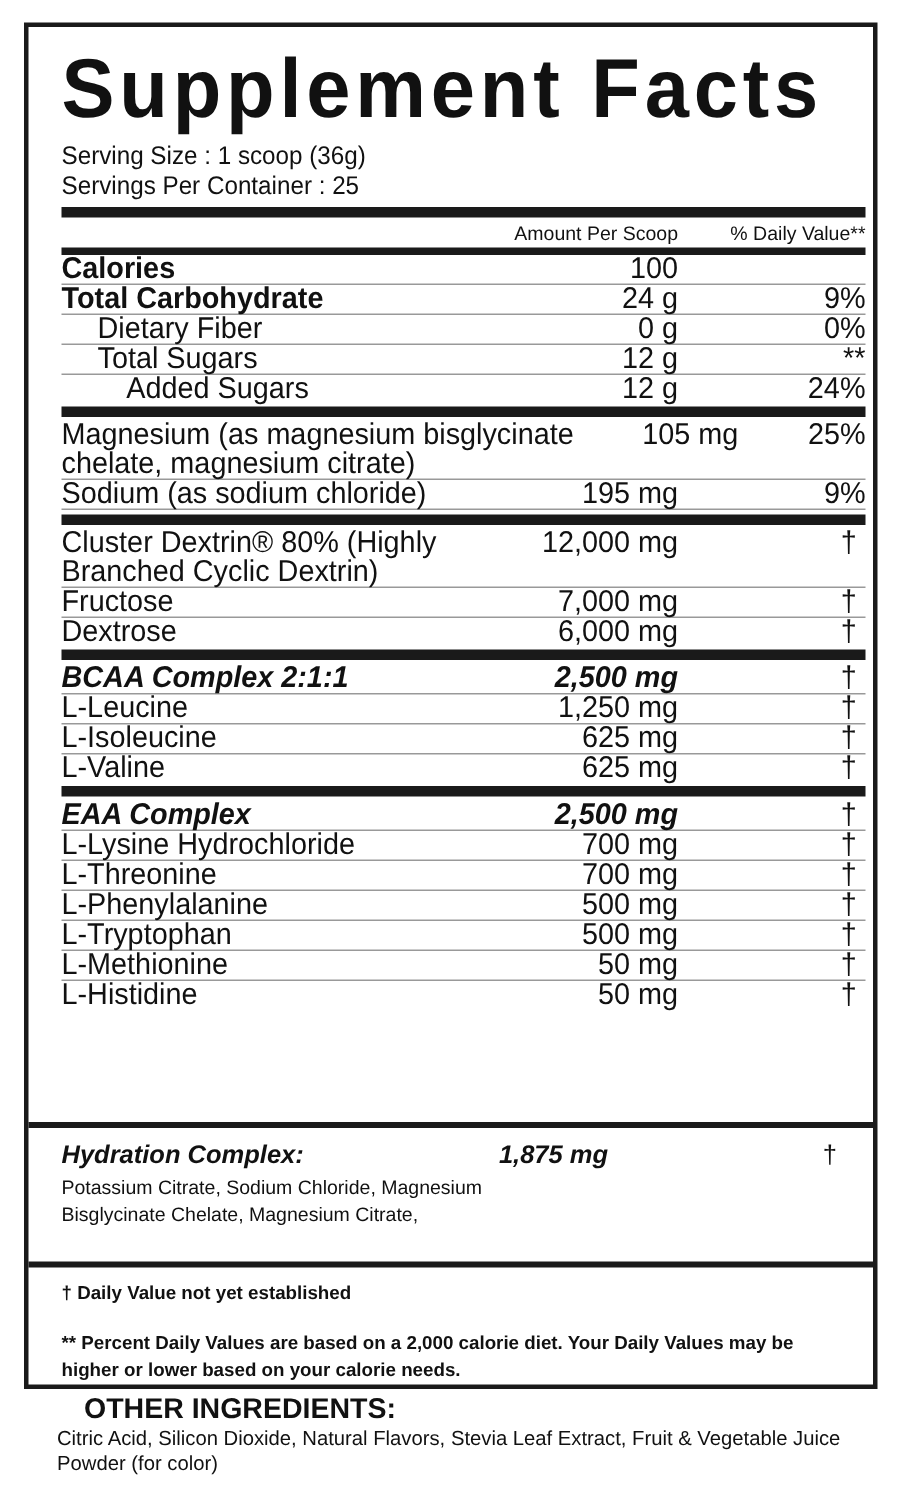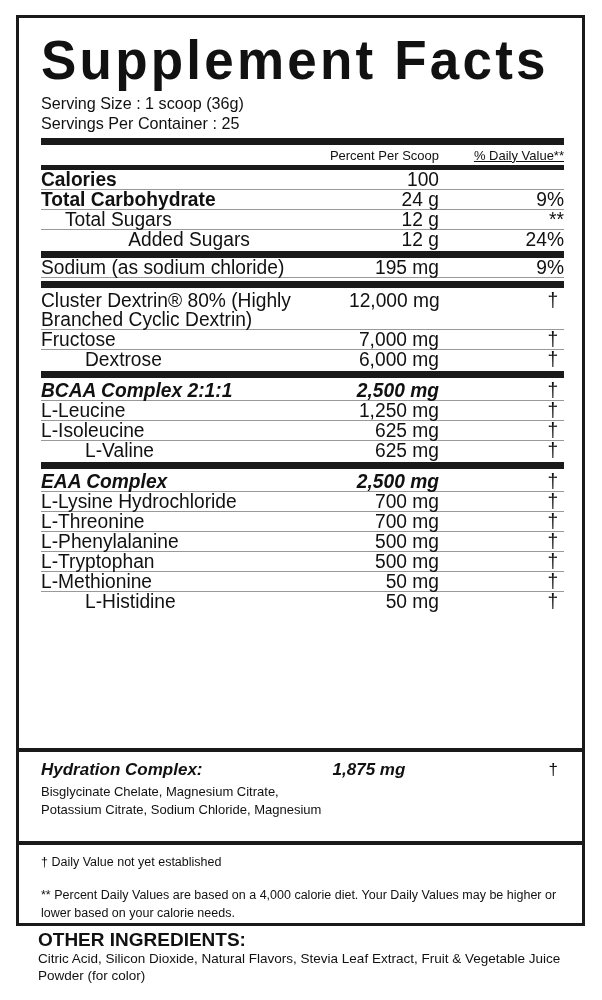--- a/index.html
+++ b/index.html
@@ -1,96 +1,109 @@
 <!DOCTYPE html>
 <html><head>
   <meta charset="utf-8">
   <style>
     html, body { margin: 0; padding: 0; background: #ffffff; }
     body { width: 602px; height: 1000px; position: relative; font-family: "Liberation Sans", sans-serif; color: #111; overflow: hidden; }
     .label-box {
       position: absolute; left: 16px; top: 15px; width: 563px; height: 905px;
       border: 3px solid #1a1a1a; box-sizing: content-box;
     }
-    .inner { position: absolute; left: 22px; right: 18px; top: 0; }
+    .inner { position: absolute; left: 22px; right: 5px; top: 0; }
     .title {
       font-weight: bold; font-size: 53px; letter-spacing: 3.2px; line-height: 1;
       margin-top: 14px; margin-left: 0px; white-space: nowrap; transform: scaleY(1.05); transform-origin: top left;
     }
     .serving { font-size: 17px; line-height: 20px; margin-top: 9px; transform: scaleX(0.95); transform-origin: left; white-space: nowrap; }
     .bar-thick { height: 7px; background: #1a1a1a; }
     .bar-med { height: 5px; background: #1a1a1a; }
     .hdr { display: flex; font-size: 13px; height: 20px; align-items: center; }
     .hdr .c1 { flex: 1; }
     .hdr .c2 { width: 140px; text-align: right; }
-    .hdr .c3 { width: 125px; text-align: right; text-decoration: underline; }
+    .hdr .c3 { width: 125px; text-align: right; }
     .row { display: flex; align-items: flex-start; font-size: 20px; line-height: 19px; border-bottom: 1px solid #999; padding-bottom: 0; }
-    .row.last { border-bottom: none; margin-left: 44px; }
+    .row.last { border-bottom: none; }
     .row .c1 { flex: 1; white-space: nowrap; }
     .row .c2 { width: 140px; text-align: right; white-space: nowrap; }
     .row .c3 { width: 125px; text-align: right; white-space: nowrap; }
     .row .c3.dagger { padding-right: 6px; box-sizing: border-box; }
     .bold { font-weight: bold; }
     .italic { font-style: italic; }
     .ind1 { padding-left: 25px; }
     .ind2 { padding-left: 45px; }
     .row .c1, .row .c2, .row .c3 { transform: scaleX(0.96); }
     .row .c1 { transform-origin: left; }
     .row .c2, .row .c3 { transform-origin: right; }
     .full-divider { position: absolute; left: 0; right: 0; height: 4px; background: #1a1a1a; }
     .hydration { position: absolute; left: 22px; right: 18px; }
     .hyd-head { display: flex; font-size: 17px; font-weight: bold; font-style: italic; line-height: 20px; }
     .hyd-head .c1 { flex: 1; }
     .hyd-head .c2 { width: 140px; text-align: center; }
     .hyd-head .c3 { width: 125px; text-align: right; font-weight: normal; font-style: normal; padding-right: 6px; box-sizing: border-box; }
     .hyd-body { font-size: 13px; line-height: 18px; margin-top: 3px; width: 320px; }
     .footnotes { position: absolute; left: 22px; right: 18px; font-size: 12.5px; line-height: 18px; }
-    .footnotes p { margin: 0; }
+    .footnotes p { margin: 0; font-weight: bold; }
     .other { position: absolute; left: 38px; top: 930px; width: 530px; }
-    .other-title { font-weight: bold; font-size: 19px; line-height: 20px; }
+    .other-title { font-weight: bold; font-size: 19px; line-height: 20px; margin-left: 18px; }
     .other-text { font-size: 13.5px; line-height: 17px; }
   </style>
 </head>
 <body>
 
 <div class="label-box">
   <div class="inner">
     <div class="title">Supplement Facts</div>
     <div class="serving">Serving Size : 1 scoop (36g)</div>
     <div class="serving" style="margin-top:0">Servings Per Container : 25</div>
     <div class="bar-thick" style="margin-top:4px"></div>
     <div class="hdr">
       <span class="c1"></span>
-      <span class="c2">Percent Per Scoop</span>
+      <span class="c2">Amount Per Scoop</span>
       <span class="c3">% Daily Value**</span>
     </div>
     <div class="bar-med"></div>
 
     <div class="row">
       <span class="c1 bold">Calories</span>
       <span class="c2">100</span>
       <span class="c3"></span>
     </div>
     <div class="row">
       <span class="c1 bold">Total Carbohydrate</span>
       <span class="c2">24 g</span>
       <span class="c3">9%</span>
     </div>
     <div class="row">
+      <span class="c1 ind1">Dietary Fiber</span>
+      <span class="c2">0 g</span>
+      <span class="c3">0%</span>
+    </div>
+    <div class="row">
       <span class="c1 ind1">Total Sugars</span>
       <span class="c2">12 g</span>
       <span class="c3">**</span>
     </div>
     <div class="row last">
       <span class="c1 ind2">Added Sugars</span>
       <span class="c2">12 g</span>
       <span class="c3">24%</span>
     </div>
     <div class="bar-thick" style="margin-top:2px"></div>
 
+    <div class="row" style="padding-top:3px">
+      <span class="c1">
+          <span style="display:block">Magnesium (as magnesium bisglycinate</span>
+          <span style="display:block">chelate, magnesium citrate)</span>
+        </span>
+      <span class="c2">105 mg</span>
+      <span class="c3">25%</span>
+    </div>
     <div class="row">
       <span class="c1">Sodium (as sodium chloride)</span>
       <span class="c2">195 mg</span>
       <span class="c3">9%</span>
     </div>
     <div class="bar-thick" style="margin-top:3px"></div>
 
     <div class="row" style="padding-top:3px">
       <span class="c1">
           <span style="display:block">Cluster Dextrin® 80% (Highly</span>
@@ -172,29 +185,29 @@
 
   <div class="full-divider" style="top:730px"></div>
 
   <div class="hydration" style="top:742px">
     <div class="hyd-head">
       <span class="c1">Hydration Complex:</span>
       <span class="c2">1,875 mg</span>
       <span class="c3">†</span>
     </div>
     <div class="hyd-body">
+      <div>Potassium Citrate, Sodium Chloride, Magnesium</div>
       <div>Bisglycinate Chelate, Magnesium Citrate,</div>
-      <div>Potassium Citrate, Sodium Chloride, Magnesium</div>
     </div>
   </div>
 
   <div class="full-divider" style="top:823px"></div>
 
   <div class="footnotes" style="top:835px">
     <p>† Daily Value not yet established</p>
-    <p style="margin-top:15px">** Percent Daily Values are based on a 4,000 calorie diet. Your Daily Values may be higher or lower based on your calorie needs.</p>
+    <p style="margin-top:15px">** Percent Daily Values are based on a 2,000 calorie diet. Your Daily Values may be higher or lower based on your calorie needs.</p>
   </div>
 </div>
 
 <div class="other">
   <div class="other-title">OTHER INGREDIENTS:</div>
   <div class="other-text">Citric Acid, Silicon Dioxide, Natural Flavors, Stevia Leaf Extract, Fruit &amp; Vegetable Juice Powder (for color)</div>
 </div>
 
 </body></html>

